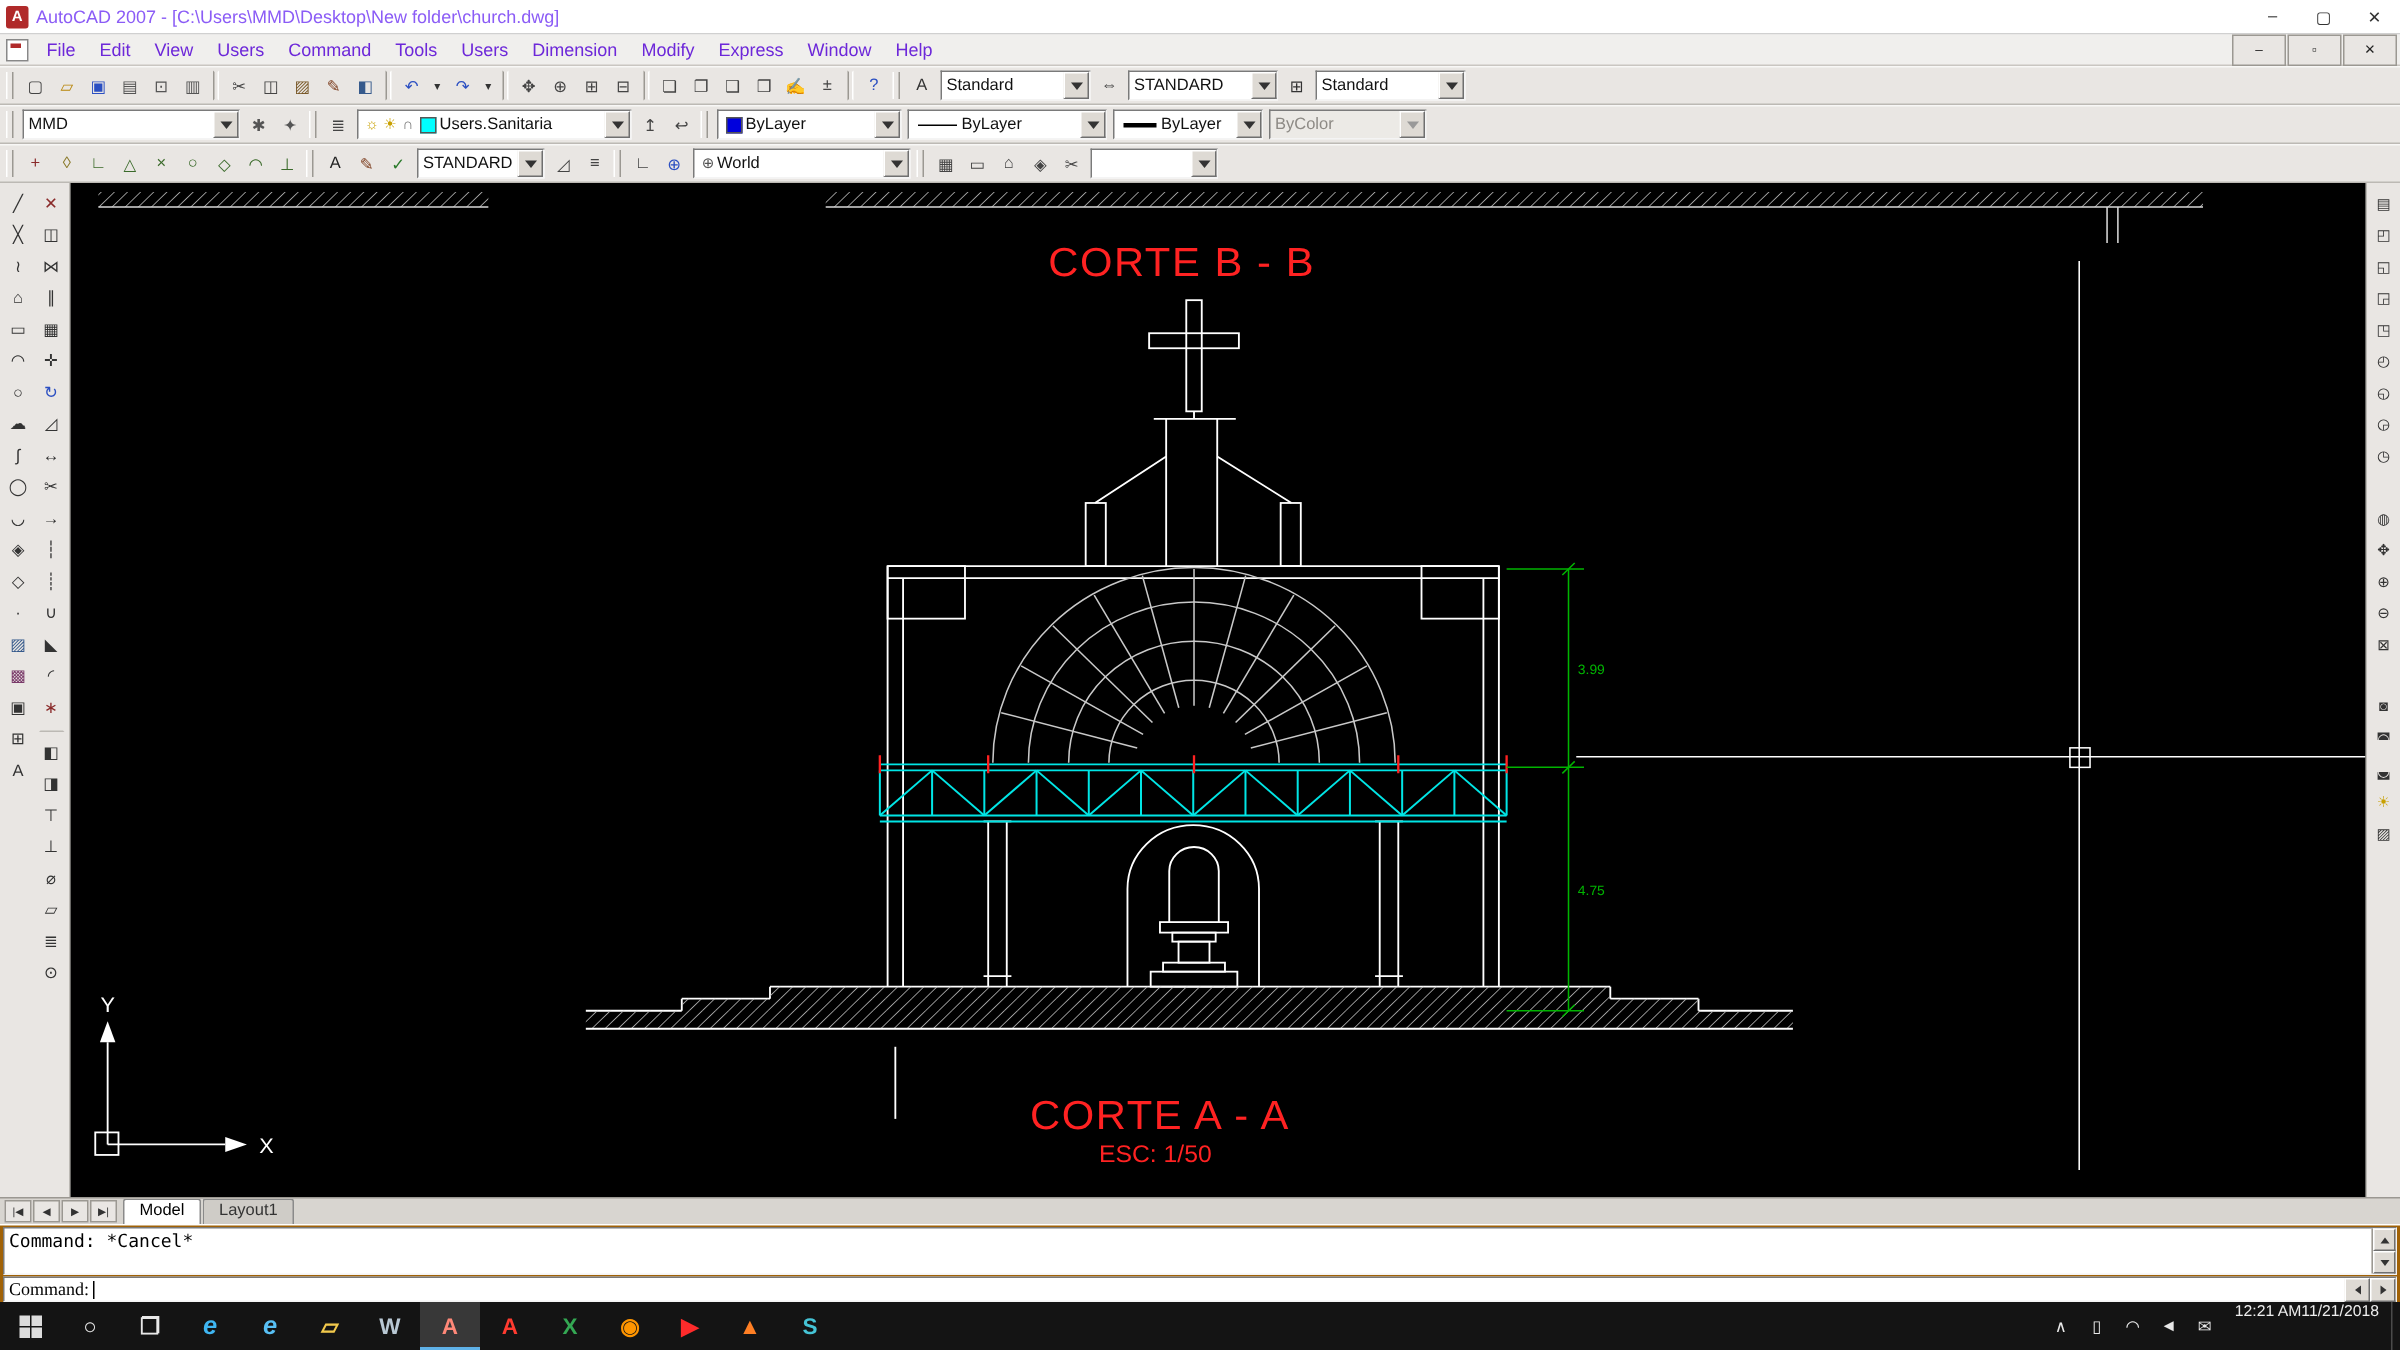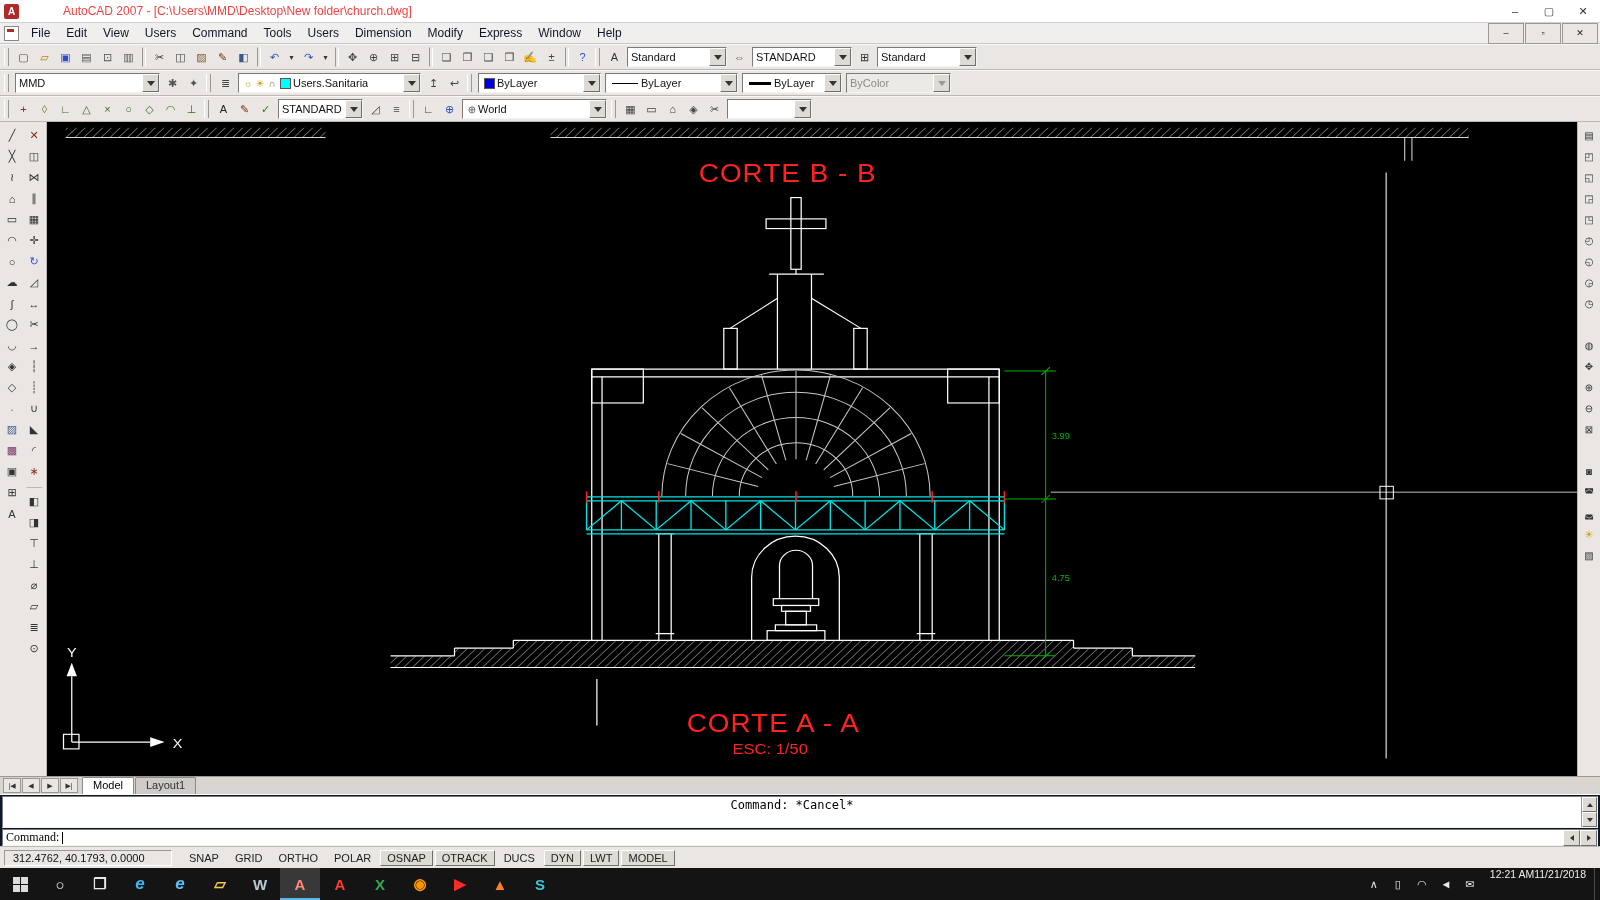--- a/index.html
+++ b/index.html
@@ -3,29 +3,29 @@
 <meta charset="utf-8">
 <style>
   html,body{margin:0;padding:0;width:1600px;height:900px;overflow:hidden;
     font-family:"Liberation Sans",sans-serif;-webkit-font-smoothing:antialiased;}
   .app{width:1600px;height:900px;display:flex;flex-direction:column;background:#e9e6e3;}
 
   
   .titlebar{height:22px;background:#ffffff;display:flex;align-items:center;border-bottom:1px solid #d0d0d0;}
   .app-icon{width:15px;height:15px;margin:0 5px 0 4px;background:#b02a2a;color:#fff;font-size:10px;font-weight:bold;
     display:flex;align-items:center;justify-content:center;border-radius:2px;}
-  .title-text{font-size:12px;color:#ef4444;margin-left:39px;}
+  .title-text{font-size:12px;color:#8b5cf6;}
   .win-controls{margin-left:auto;display:flex;height:100%;}
   .win-controls .item{width:34px;height:100%;display:flex;align-items:center;justify-content:center;font-size:11px;color:#333;}
 
   
   .menubar{height:20px;background:#f0efed;display:flex;align-items:center;border-bottom:1px solid #c9c6c1;}
   .doc-icon{width:13px;height:13px;margin:0 4px;background:#fff;border:1px solid #888;position:relative;}
   .doc-icon::after{content:"";position:absolute;left:2px;top:2px;width:7px;height:3px;background:#b02a2a;}
-  .menubar .item{padding:2px 8px;font-size:12px;color:#0f172a;cursor:default;}
+  .menubar .item{padding:2px 8px;font-size:12px;color:#6d28d9;cursor:default;}
   .mdi-controls{margin-left:auto;display:flex;margin-right:2px;}
   .mdi-controls .item{width:18px;height:15px;border:1px solid #9b9892;background:#e9e6e3;font-size:9px;
     display:flex;align-items:center;justify-content:center;margin-left:1px;color:#222;}
 
   
   .tbrow{height:24px;background:#e9e6e3;display:flex;align-items:center;border-bottom:1px solid #bcb9b4;
     border-top:1px solid #f8f7f6;padding-left:2px;white-space:nowrap;}
   .grip{width:3px;height:18px;border-left:1px solid #fff;border-right:1px solid #9b9892;margin:0 4px 0 2px;}
   .icons{display:flex;align-items:center;}
   .tool{width:19px;height:19px;display:flex;align-items:center;justify-content:center;font-size:11px;color:#333;
@@ -60,21 +60,21 @@
   
   .tabsrow{height:17px;background:#d8d5d0;display:flex;align-items:flex-end;border-top:1px solid #9b9892;}
   .tabnav{display:flex;align-items:center;height:100%;padding:0 3px;}
   .tabnav .item{font-size:7px;color:#333;width:16px;height:13px;background:#e9e6e3;border:1px solid #9b9892;
     display:flex;align-items:center;justify-content:center;margin-right:1px;}
   .tab{font-size:11px;padding:1px 10px 1px 10px;border:1px solid #8a8a8a;border-bottom:none;background:#cfccc7;
     color:#333;border-radius:2px 2px 0 0;margin-right:1px;height:14px;}
   .tab.active{background:#ffffff;color:#000;}
 
   
-  .cmd{height:48px;background:#0f172a;border-top:1px solid #fff;display:flex;flex-direction:column;padding:1px 2px 2px 2px;text-align:center;}
+  .cmd{height:48px;background:#a16207;border-top:1px solid #fff;display:flex;flex-direction:column;padding:1px 2px 2px 2px;}
   .cmd-history{flex:1;background:#fff;border:1px solid;border-color:#7a7a7a #f4f4f4 #f4f4f4 #7a7a7a;display:flex;}
   .cmd-lines{flex:1;font-family:"DejaVu Sans Mono",monospace;font-size:12px;color:#000;padding:1px 3px;}
   .vscroll{width:15px;background:#dedad4;border-left:1px solid #9b9892;display:flex;flex-direction:column;justify-content:space-between;}
   .sbtn{height:13px;background:#dedad4;border:1px solid;border-color:#fff #6f6f6f #6f6f6f #fff;
     display:flex;align-items:center;justify-content:center;}
   .sbtn::after{content:"";border:3px solid transparent;}
   .sbtn.up::after{border-bottom:4px solid #333;margin-bottom:3px;}
   .sbtn.down::after{border-top:4px solid #333;margin-top:3px;}
   .sbtn.left::after{border-right:4px solid #333;margin-right:3px;}
   .sbtn.right::after{border-left:4px solid #333;margin-left:3px;}
@@ -536,35 +536,20 @@
     <div class="cmd-input">
       <span>Command:</span>
       <span class="caret"></span>
       <div class="hscroll">
         <div class="sbtn left"></div>
         <div class="sbtn right"></div>
       </div>
     </div>
   </div>
 
-  <div class="status">
-    <div class="coords">312.4762, 40.1793, 0.0000</div>
-    <div class="toggles">
-        <div class="item">SNAP</div>
-        <div class="item">GRID</div>
-        <div class="item">ORTHO</div>
-        <div class="item">POLAR</div>
-        <div class="item on">OSNAP</div>
-        <div class="item on">OTRACK</div>
-        <div class="item">DUCS</div>
-        <div class="item on">DYN</div>
-        <div class="item on">LWT</div>
-        <div class="item on">MODEL</div>
-      </div>
-  </div>
 
   <div class="taskbar">
     <div class="tb-btn">
       <div class="win-logo">
         <span></span>
           <span></span>
           <span></span>
           <span></span>
       </div>
     </div>

